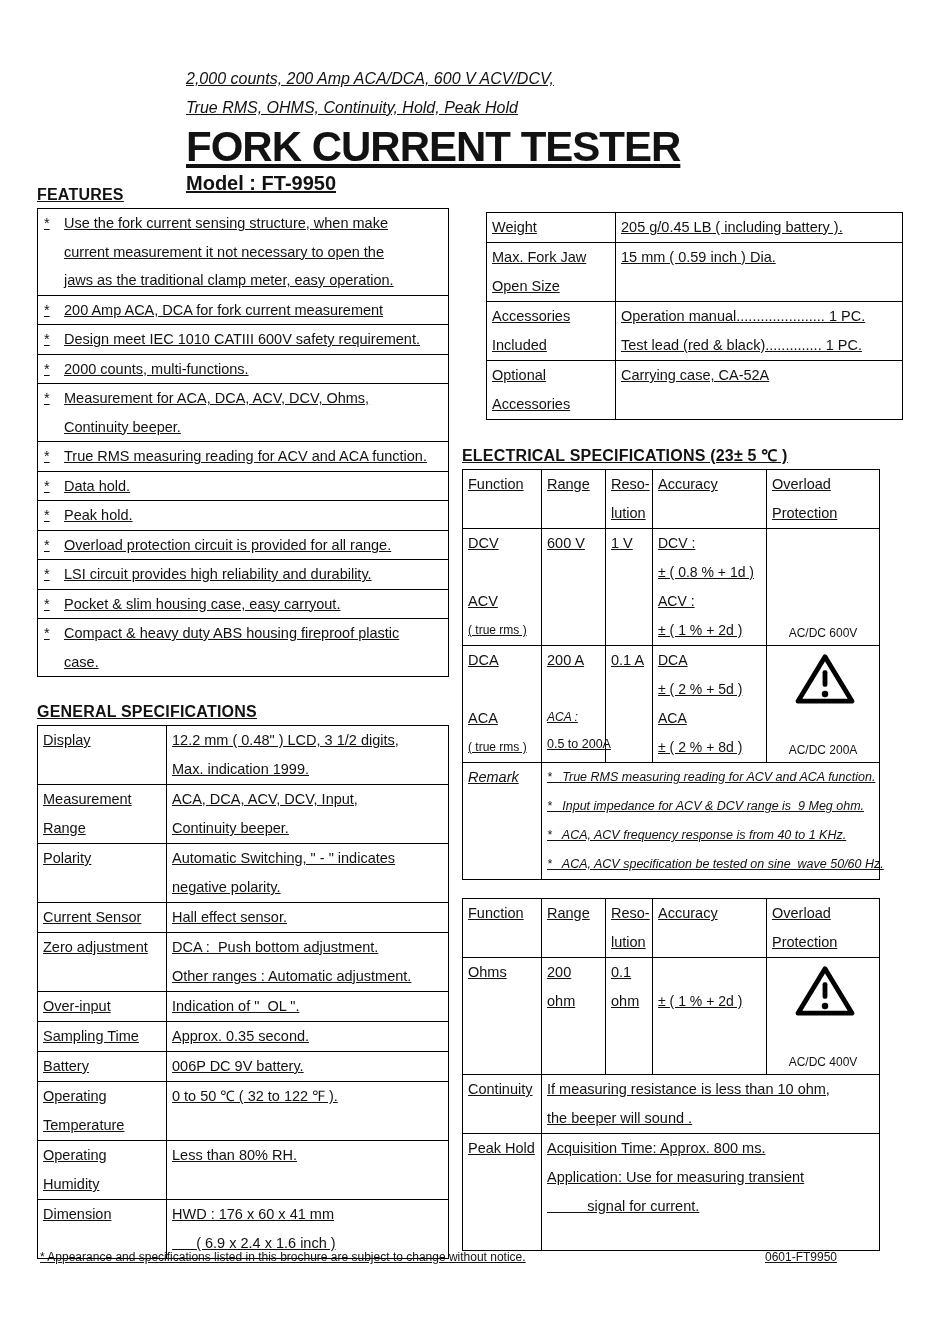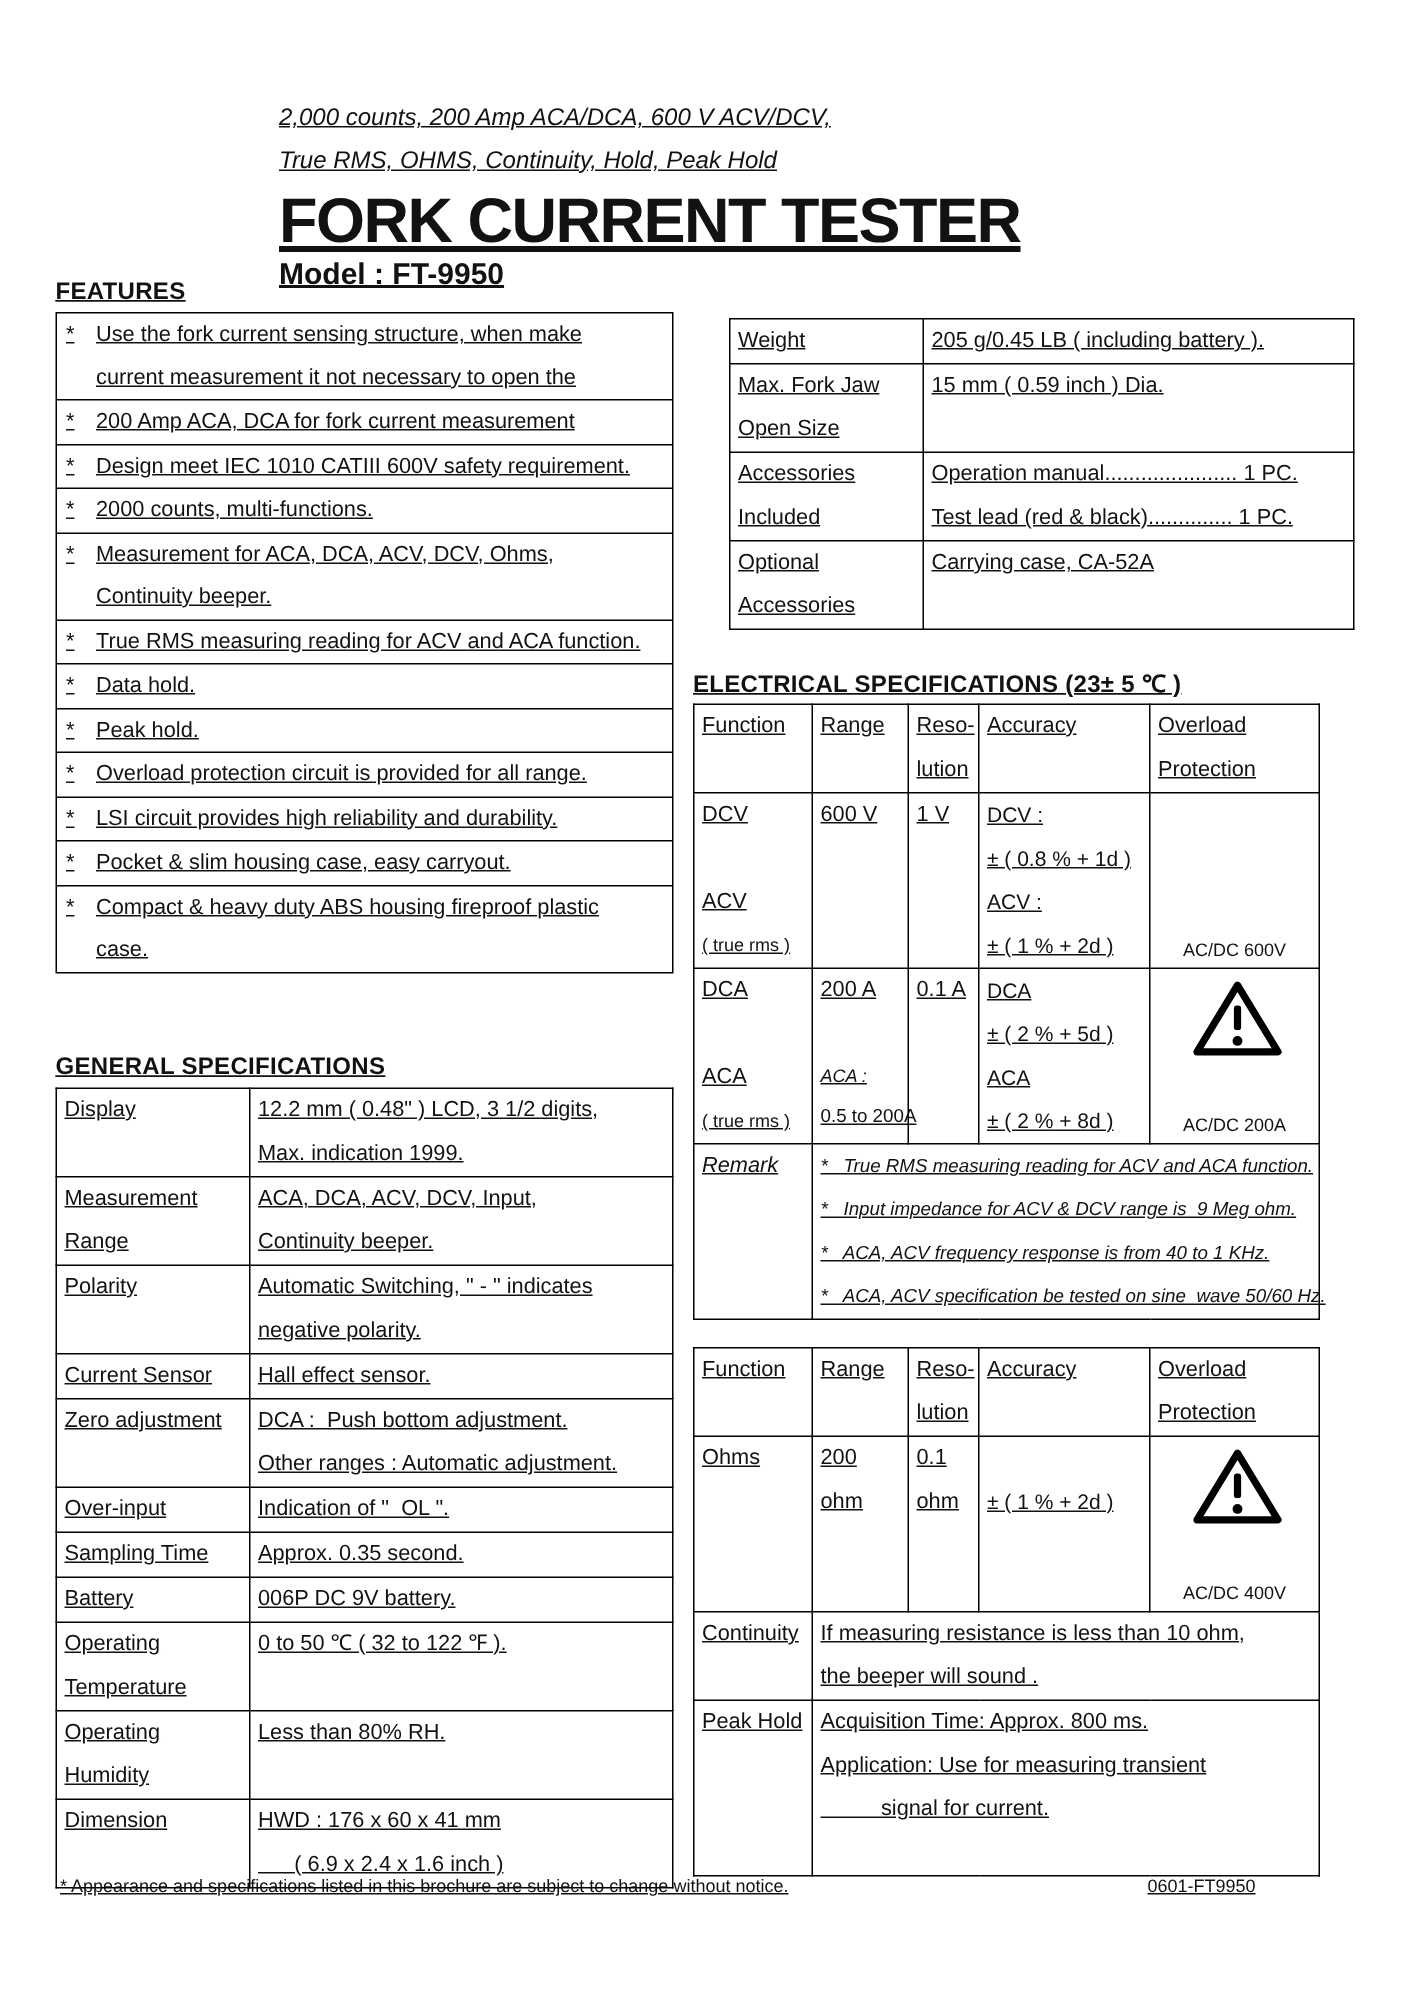--- a/index.html
+++ b/index.html
@@ -65,20 +65,21 @@
   </div>
 
   <div class="abs features" style="left:37px; top:186px; width:464px;">
     <div class="sec-head">FEATURES</div>
     <div class="features-box">
       <div class="feat-row">
           <span class="feat-star">*</span>
           <div class="feat-lines">
             <div class="ln">Use the fork current sensing structure, when make</div>
             <div class="ln">current measurement it not necessary to open the</div>
+            <div class="ln">jaws as the traditional clamp meter, easy operation.</div>
           </div>
         </div>
       <div class="feat-row">
           <span class="feat-star">*</span>
           <div class="feat-lines">
             <div class="ln">200 Amp ACA, DCA for fork current measurement</div>
           </div>
         </div>
       <div class="feat-row">
           <span class="feat-star">*</span>

